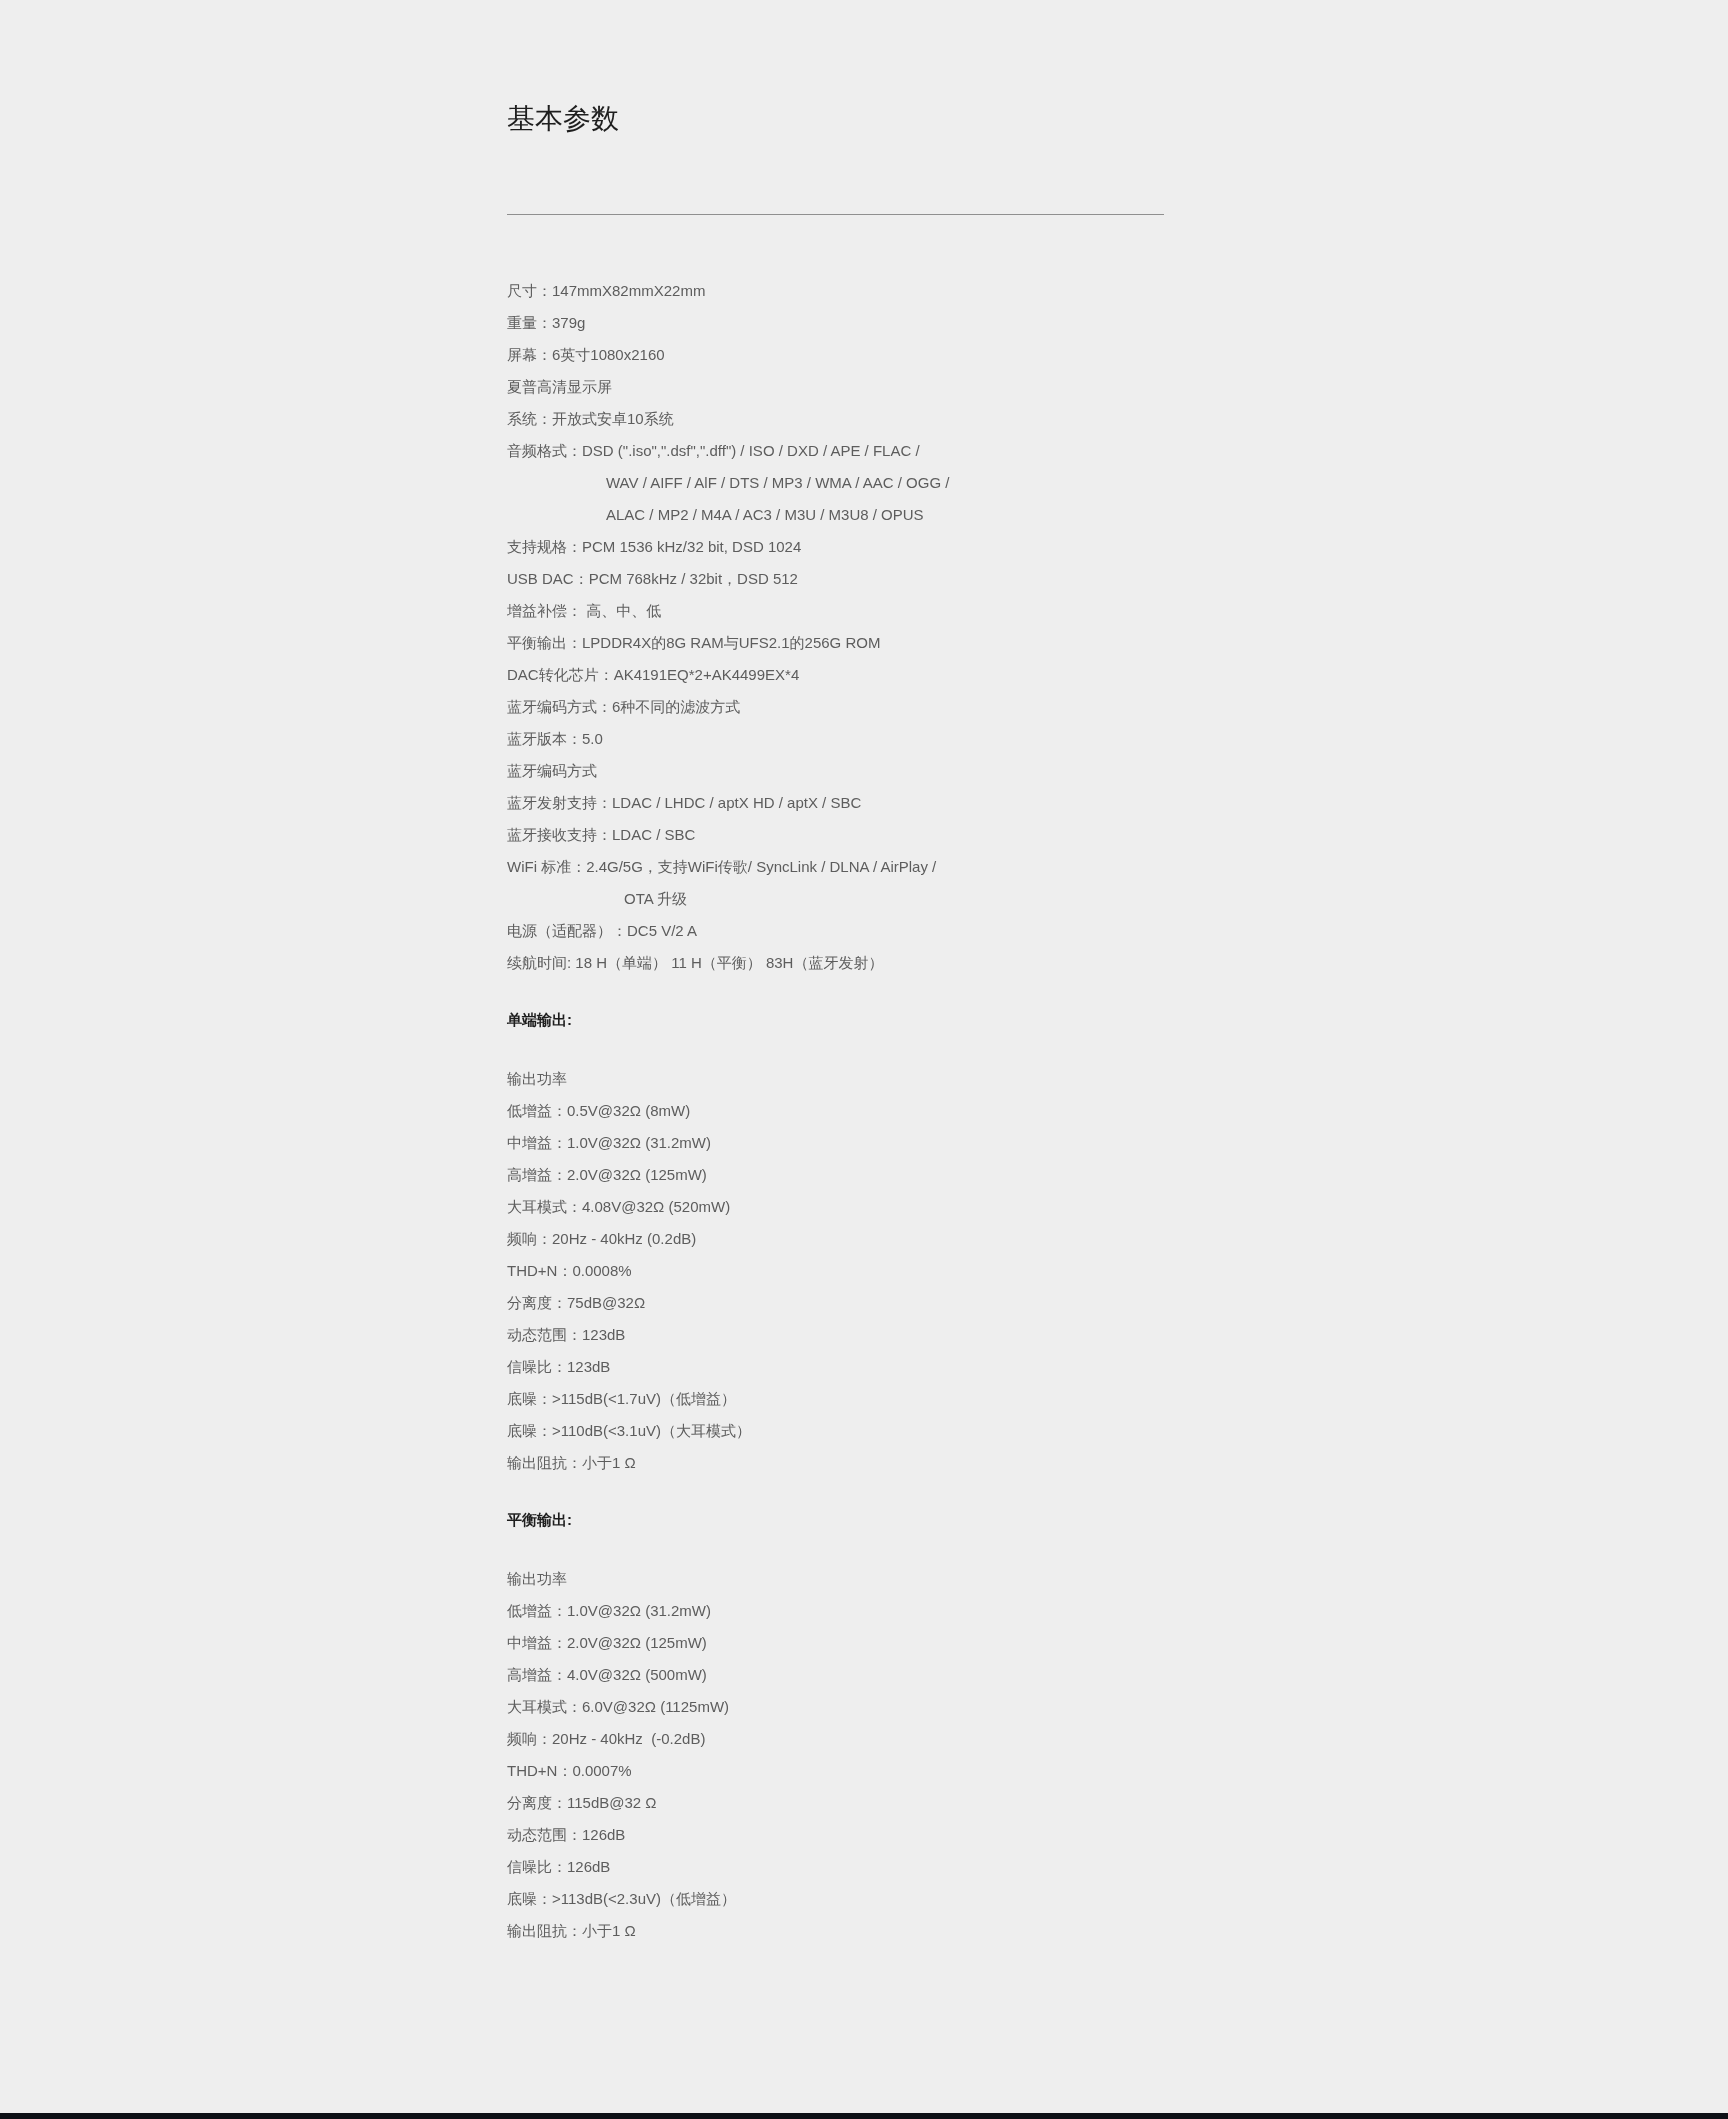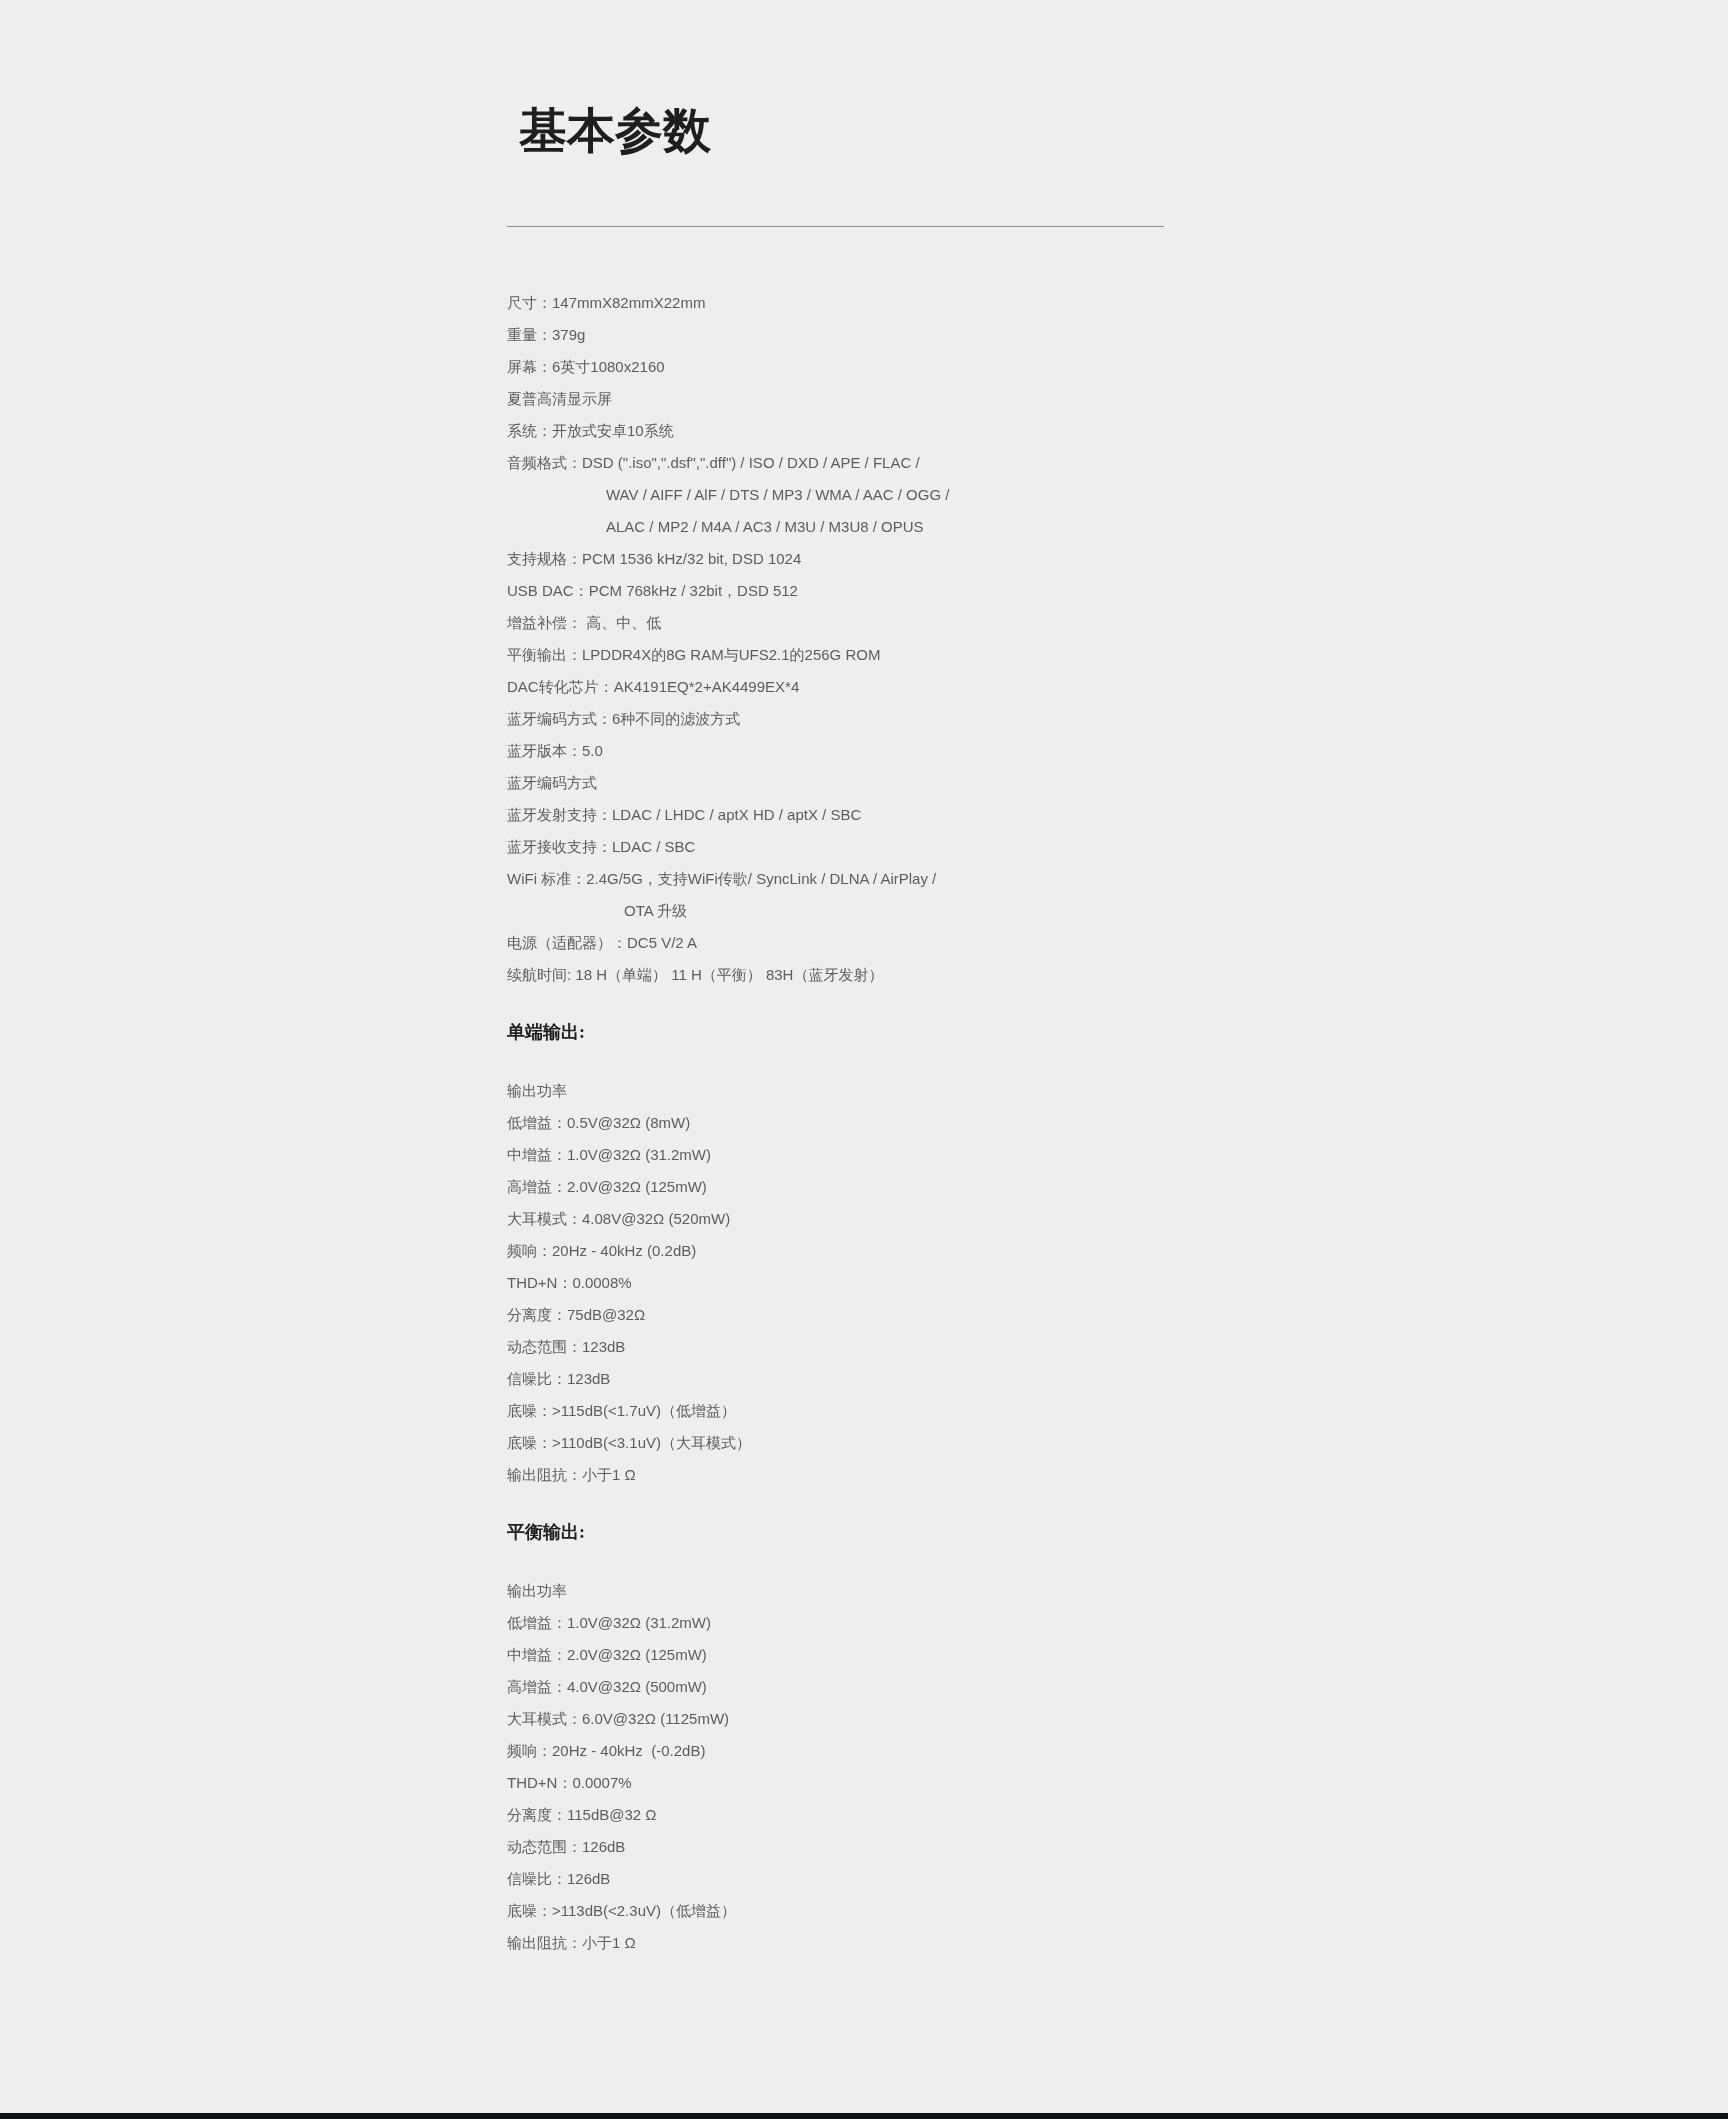--- a/index.html
+++ b/index.html
@@ -13,49 +13,48 @@
     background: #eeeeee;
     font-family: "Liberation Sans", "DejaVu Sans", sans-serif;
     overflow: hidden;
   }
   .content {
     padding-top: 95px;
     padding-left: 507px;
     width: 810px;
   }
   .page-title {
-    margin: 12px;
-    font-size: 48px;
+    margin: 0;
+    font-size: 28px;
     line-height: 48px;
-    font-weight: 700;
+    font-weight: 400;
     color: #1e1e1e;
   }
   .divider {
     border: none;
     border-top: 1.8px solid #8f8f8f;
     width: 657px;
     margin: 71px 0 0 0;
   }
   .spec-block { margin: 0; }
   .spec-block.general { margin-top: 60px; }
   .spec-line {
     font-size: 15px;
     line-height: 32px;
     color: #5d5d5d;
     white-space: pre-wrap;
   }
   .spec-line.indent-1 { padding-left: 99px; }
   .spec-line.indent-2 { padding-left: 117px; }
   .section-heading {
-    font-size: 18px;
+    font-size: 15px;
     line-height: 32px;
     font-weight: 700;
     color: #1e1e1e;
     margin: 25px 0 27px 0;
-    font-family: Liberation Serif, serif;
   }
   .footer-bar {
     position: absolute;
     left: 0;
     bottom: 0;
     width: 100%;
     height: 7.2px;
     background: #0d1016;
   }
 </style>

